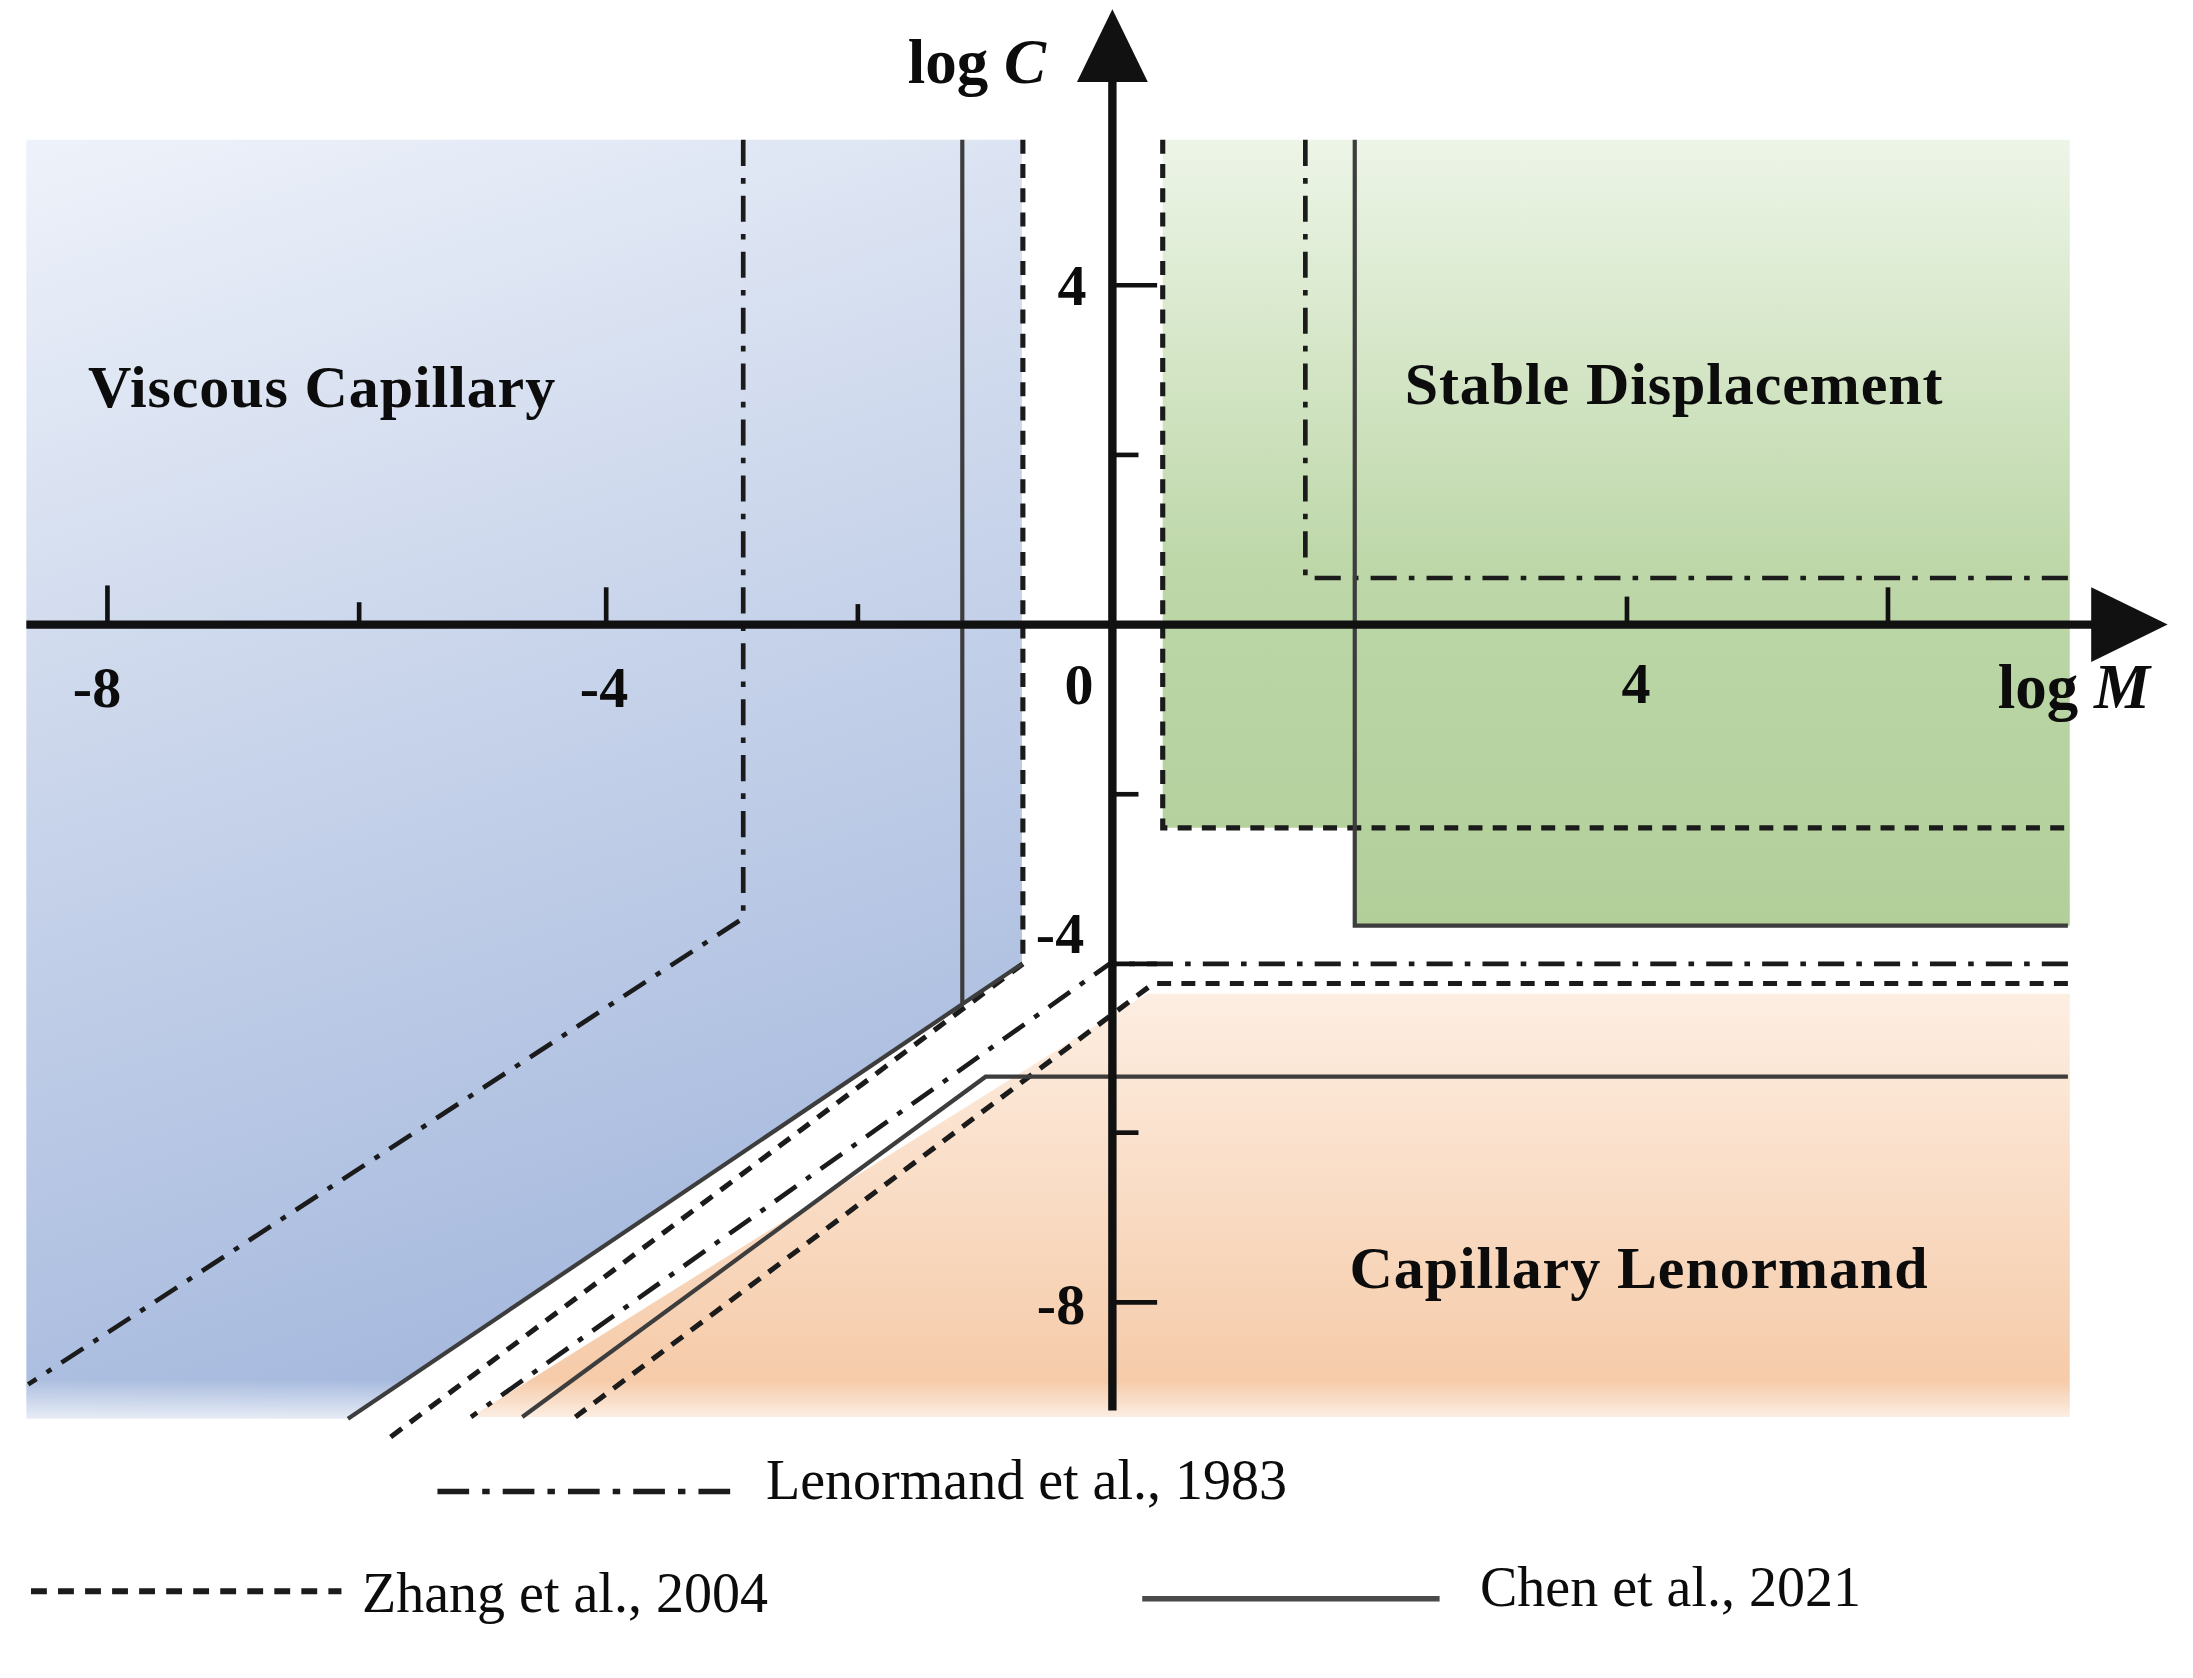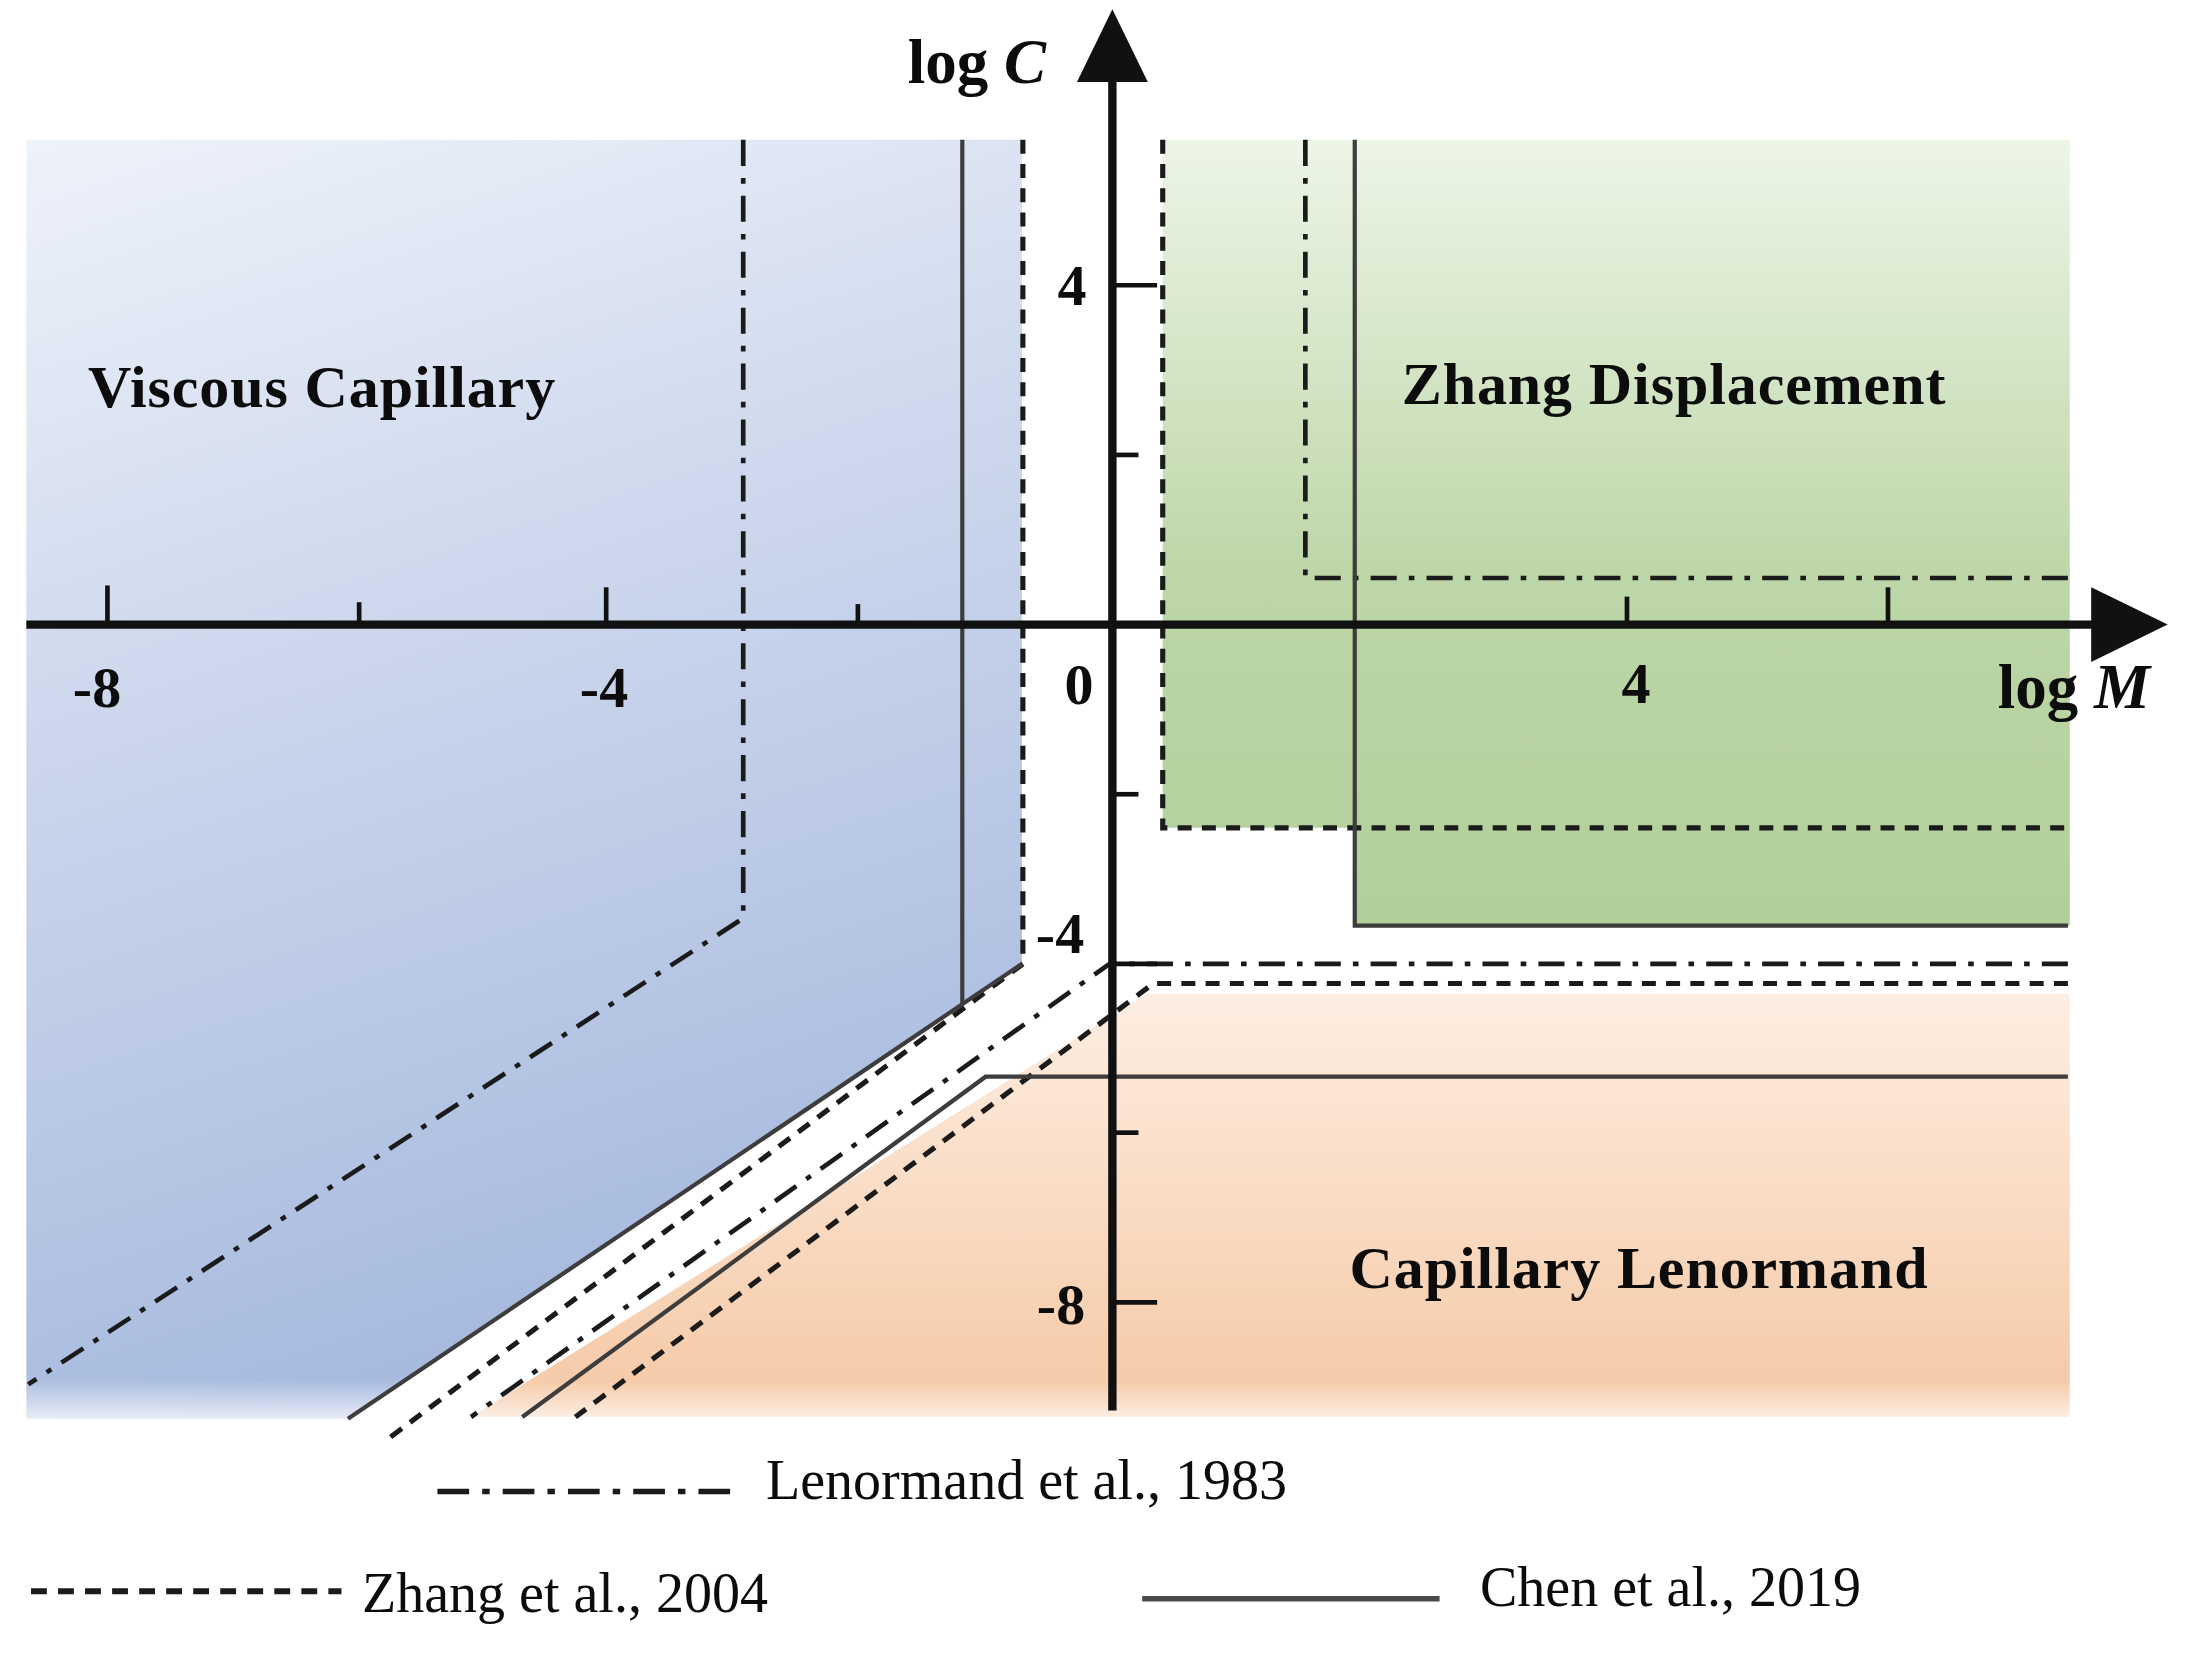--- a/index.html
+++ b/index.html
@@ -76,33 +76,33 @@
     <line x1="1193" y1="1034" x2="1241" y2="1034" stroke="#111111" stroke-width="5"></line>
     <line x1="1193" y1="1215" x2="1221" y2="1215" stroke="#111111" stroke-width="5"></line>
     <line x1="1193" y1="1397" x2="1241" y2="1397" stroke="#111111" stroke-width="5"></line>
 
     <line x1="469" y1="1600" x2="797" y2="1600" stroke="#1b1b1b" stroke-width="6" stroke-dasharray="34 14 8 14"></line>
     <line x1="33" y1="1707" x2="366" y2="1707" stroke="#1b1b1b" stroke-width="6.5" stroke-dasharray="17 12"></line>
     <line x1="1225" y1="1715" x2="1544" y2="1715" stroke="#4a4a4a" stroke-width="6"></line>
   </svg>
 
   <div class="lbl region-lbl" style="left:322px;top:387px;">Viscous Capillary</div>
-  <div class="lbl region-lbl" style="left:1674px;top:384px;">Zhang Displacement</div>
+  <div class="lbl region-lbl" style="left:1674px;top:384px;">Stable Displacement</div>
   <div class="lbl region-lbl" style="left:1639px;top:1268px;">Capillary Lenormand</div>
 
   <div class="lbl axis-title" style="left:977px;top:62px;"><span>log </span><span class="var">C</span></div>
   <div class="lbl axis-title" style="left:2074px;top:687px;"><span>log </span><span class="var">M</span></div>
 
   <div class="lbl tick-lbl" style="left:97px;top:687px;">-8</div>
   <div class="lbl tick-lbl" style="left:604px;top:687px;">-4</div>
   <div class="lbl tick-lbl" style="left:1079px;top:684px;">0</div>
   <div class="lbl tick-lbl" style="left:1636px;top:683px;">4</div>
 
   <div class="lbl tick-lbl" style="left:1072px;top:285px;">4</div>
   <div class="lbl tick-lbl" style="left:1060px;top:933px;">-4</div>
   <div class="lbl tick-lbl" style="left:1061px;top:1304px;">-8</div>
 
   <div class="lbl legend-lbl" style="left:766px;top:1480px;">Lenormand et al., 1983</div>
   <div class="lbl legend-lbl" style="left:362px;top:1593px;">Zhang et al., 2004</div>
-  <div class="lbl legend-lbl" style="left:1480px;top:1587px;">Chen et al., 2019</div>
+  <div class="lbl legend-lbl" style="left:1480px;top:1587px;">Chen et al., 2021</div>
 
 </div>
 
 
 </body></html>

